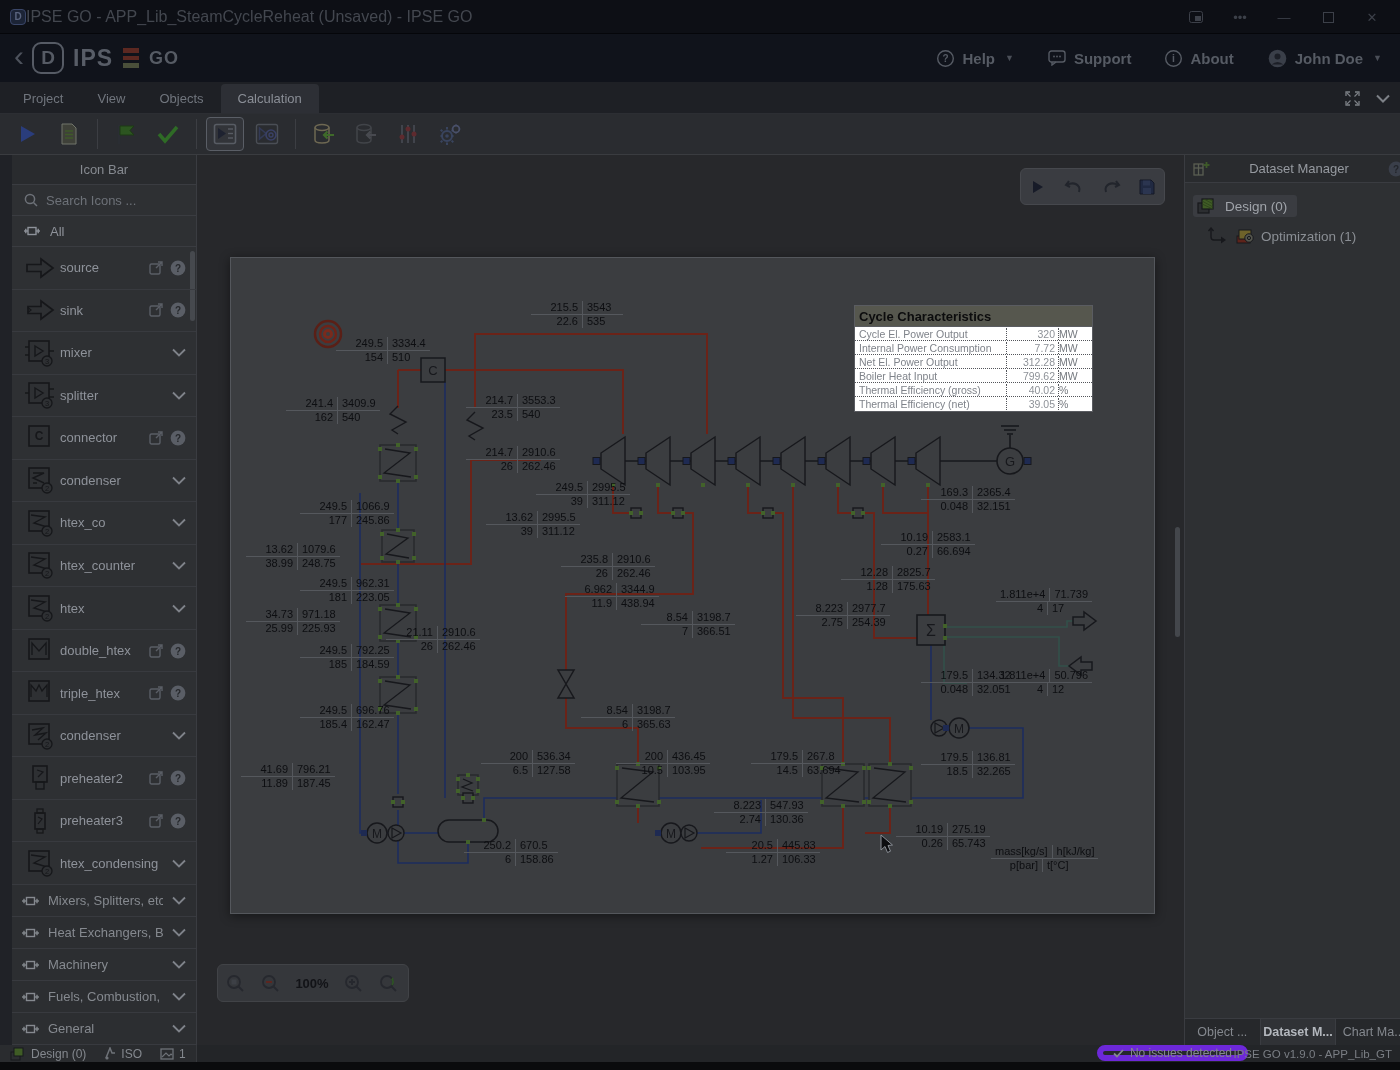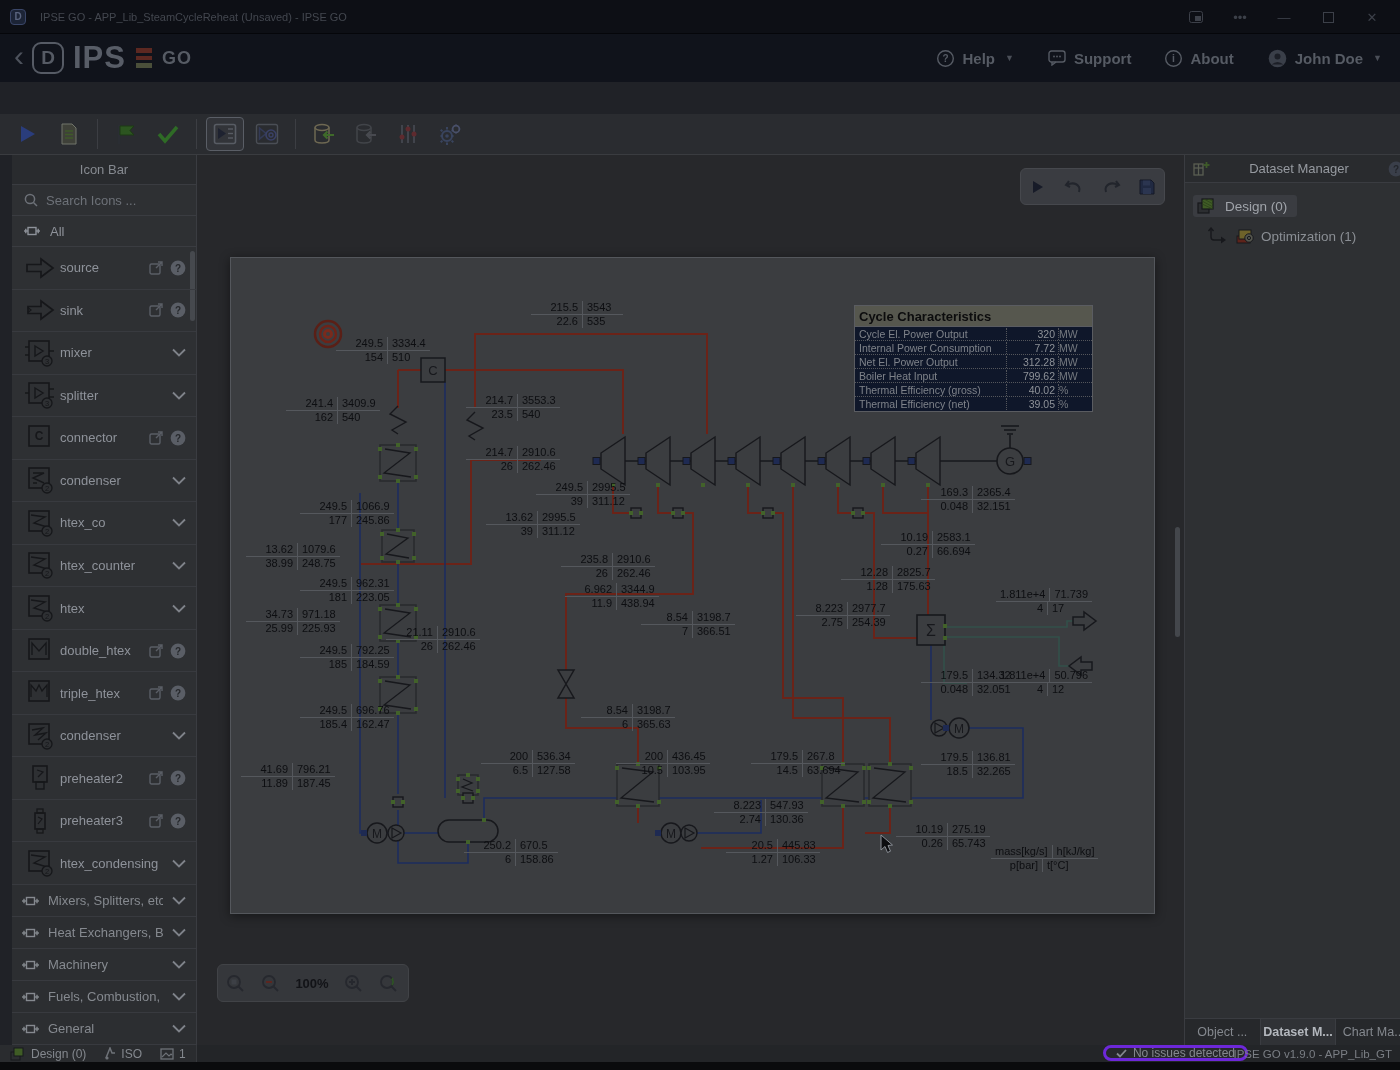--- a/index.html
+++ b/index.html
@@ -2,30 +2,30 @@
 <html><head>
 <meta charset="utf-8">
 <style>
   html,body{margin:0;padding:0;background:#0a0b0e;}
   *{box-sizing:border-box;font-family:"Liberation Sans",sans-serif;}
   .win{position:relative;width:1400px;height:1070px;background:#202227;overflow:hidden;}
 
   
   .titlebar{position:absolute;left:0;top:0;width:1400px;height:34px;background:#0d0f15;display:flex;align-items:center;border-bottom:1px solid #05060a;}
   .titlebar .appico{width:16px;height:16px;margin-left:10px;border:1px solid #3a4668;border-radius:4px;background:#1c2436;color:#5a647e;font-size:10px;font-weight:bold;display:flex;align-items:center;justify-content:center;}
-  .titlebar .ttl{margin-left:14px;font-size:11px;color:#43474f;}
+  .titlebar .ttl{font-size:16px;color:#43474f;}
   .wctrls{position:absolute;right:6px;top:0;height:34px;display:flex;align-items:center;}
   .wbtn{width:44px;height:34px;display:flex;align-items:center;justify-content:center;color:#3c4049;font-size:13px;}
 
   
   .hdr{position:absolute;left:0;top:34px;width:1400px;height:48px;background:#10131b;display:flex;align-items:center;}
   .back{color:#4d525c;font-size:30px;margin:0 8px 4px 14px;line-height:1;}
   .logo{display:flex;align-items:center;gap:9px;}
   .logo .mark{width:32px;height:32px;border:2.5px solid #565b65;border-radius:9px;color:#565b65;font-weight:bold;font-size:19px;display:flex;align-items:center;justify-content:center;}
-  .logo .ips{font-size:31px;font-weight:bold;color:#585d67;letter-spacing:1px;}
+  .logo .ips{font-size:23px;font-weight:bold;color:#585d67;letter-spacing:1px;}
   .logo .bars{display:flex;flex-direction:column;gap:3px;margin:0 1px;}
   .logo .bars i{display:block;width:16px;height:4.5px;background:#5c2821;}
   .logo .bars i:last-child{background:#4a4f3a;}
   .logo .go{font-size:18px;font-weight:bold;color:#565b64;letter-spacing:1px;}
   .hnav{position:absolute;right:18px;top:0;height:48px;display:flex;align-items:center;gap:34px;}
   .hitem{display:flex;align-items:center;gap:8px;color:#565b64;font-size:15px;font-weight:bold;}
   .hitem svg{display:block;}
   .caret{font-size:9px;color:#4a4e57;margin-left:2px;}
 
   
@@ -63,21 +63,21 @@
   .tabstrip{height:28px;background:#232529;border-bottom:1px solid #3e4146;display:flex;}
   .ctab{padding:0 18px;display:flex;align-items:center;background:#2e3035;border-right:1px solid #3e4146;border-left:1px solid #3e4146;font-size:13px;color:#90949b;}
   .canvas{flex:1;background:#27282b;position:relative;overflow:hidden;}
   .paper{position:absolute;left:33px;top:102px;width:925px;height:657px;background:#3b3d40;border:1px solid #54575c;box-shadow:0 2px 10px rgba(0,0,0,.45);}
   .paper svg{position:absolute;left:0;top:0;}
   .vt{position:absolute;font-size:11px;color:#0d0e11;line-height:13px;white-space:nowrap;z-index:3;}
   .vt .r{display:flex;}
   .vt .r.t{border-bottom:1px solid #55585d;}
   .vt .c1{min-width:52px;text-align:right;padding:0 4px;border-right:1px solid #55585d;}
   .vt .c2{min-width:40px;text-align:left;padding:0 4px;}
-  .cyc{position:absolute;left:623px;top:47px;width:239px;background:#0f172a;border:1px solid #5a5c61;z-index:4;font-size:10.5px;}
+  .cyc{position:absolute;left:623px;top:47px;width:239px;background:#ffffff;border:1px solid #5a5c61;z-index:4;font-size:10.5px;}
   .cyc .chead{height:21px;background:#56574e;color:#0c0c0d;font-size:13px;font-weight:bold;display:flex;align-items:center;padding:0 4px;border-bottom:1px solid #5a5c61;}
   .cyc .crow{height:14px;display:flex;align-items:center;border-bottom:1px dotted #54565b;}
   .cyc .crow:last-child{border-bottom:none;}
   .cyc .cl{flex:1;color:#7f838a;padding-left:4px;}
   .cyc .cv{width:52px;text-align:right;color:#8e9298;border-left:1px dotted #54565b;padding-right:3px;}
   .cyc .cu{width:34px;color:#75797f;border-left:1px dotted #54565b;}
   .fltbar{position:absolute;left:823px;top:13px;width:145px;height:37px;background:#3a3c41;border:1px solid #46484d;border-radius:6px;display:flex;align-items:center;justify-content:space-around;z-index:5;}
   .zoombar{position:absolute;left:20px;top:809px;width:192px;height:38px;background:#35373b;border:1px solid #414347;border-radius:6px;display:flex;align-items:center;justify-content:space-around;z-index:5;}
   .zoomtxt{font-size:13px;font-weight:bold;color:#121317;}
   .cscroll{position:absolute;right:4px;top:372px;width:5px;height:110px;background:#44474c;border-radius:3px;z-index:6;}
@@ -94,21 +94,21 @@
   .trow2{display:flex;align-items:center;gap:6px;height:26px;margin:4px 0 0 14px;}
   .trow2 .tl{font-size:13.5px;color:#8a8e94;}
   .rtabs{height:27px;display:flex;border-top:1px solid #3a3c41;background:#26282b;}
   .rtab{flex:1;display:flex;align-items:center;justify-content:center;font-size:12.5px;color:#84888e;border-right:1px solid #3a3c41;white-space:nowrap;overflow:hidden;}
   .rtab.active{background:#303236;color:#b3b7bd;font-weight:bold;}
 
   
   .statusbar{position:absolute;left:0;top:1045px;width:1400px;height:17px;background:#232528;display:flex;align-items:center;font-size:12px;color:#84888e;}
   .sleft{display:flex;align-items:center;gap:18px;background:#2a2c2f;height:17px;padding:0 10px;border-right:1px solid #36383c;}
   .sitem{display:flex;align-items:center;gap:5px;}
-  .spill{position:absolute;right:152px;top:0px;height:16px;display:flex;align-items:center;gap:6px;border:3px solid #6d28d9;border-radius:8px;padding:0 10px;font-size:12px;color:#84888e;background:#26282b;}
+  .spill{position:absolute;right:152px;top:0px;height:16px;display:flex;align-items:center;gap:6px;border:6px solid #6d28d9;border-radius:8px;padding:0 10px;font-size:12px;color:#84888e;background:#26282b;}
   .sver{position:absolute;right:8px;font-size:11.5px;color:#7a7e84;}
   .bstrip{position:absolute;left:0;top:1062px;width:1400px;height:8px;background:#0a0b0d;}
 </style>
 </head>
 <body>
 
 <div class="win">
 
   <div class="titlebar">
     <div class="appico">D</div>
@@ -174,20 +174,37 @@
             <circle cx="9.5" cy="9.5" r="8.8" fill="#3a3f49"></circle>
             <circle cx="9.5" cy="7.5" r="3" fill="#1c1f27"></circle>
             <path d="M3.5 15.5 Q9.5 10.5 15.5 15.5" fill="#1c1f27"></path>
           </svg>
         <span>John Doe</span>
           <span class="caret">▼</span>
       </div>
     </div>
   </div>
 
+  <div class="menubar">
+    <div id="menuItems" style="display:flex;align-items:flex-end;height:32px;padding-left:6px;">
+        <div class="mitem">Project</div>
+        <div class="mitem">View</div>
+        <div class="mitem">Objects</div>
+        <div class="mitem active">Calculation</div>
+      </div>
+    <div class="mright">
+      <svg width="15" height="15" viewBox="0 0 15 15">
+          <path d="M1 5 L1 1 L5 1 M10 1 L14 1 L14 5 M14 10 L14 14 L10 14 M5 14 L1 14 L1 10" fill="none" stroke="#7d8187" stroke-width="1.3"></path>
+          <path d="M2 2 L5.5 5.5 M13 2 L9.5 5.5 M13 13 L9.5 9.5 M2 13 L5.5 9.5" stroke="#7d8187" stroke-width="1.1"></path>
+        </svg>
+      <svg width="14" height="9" viewBox="0 0 14 9">
+          <path d="M1 1.5 L7 7.5 L13 1.5" fill="none" stroke="#7d8187" stroke-width="2"></path>
+        </svg>
+    </div>
+  </div>
 
   <div class="toolbar" id="toolbar">
       <div class="tbtn" style="opacity: 1;">
         <svg width="22" height="22" viewBox="0 0 22 22">
           <path d="M5 3 L19 11 L5 19 Z" fill="#2a3d7c"></path>
         </svg>
       </div>
       <div class="tbtn" style="opacity: 1;">
         <svg width="20" height="22" viewBox="0 0 20 22">
           <path d="M3 1 L13 1 L17 5 L17 21 L3 21 Z" fill="#3f4139" stroke="#70746a"></path>

